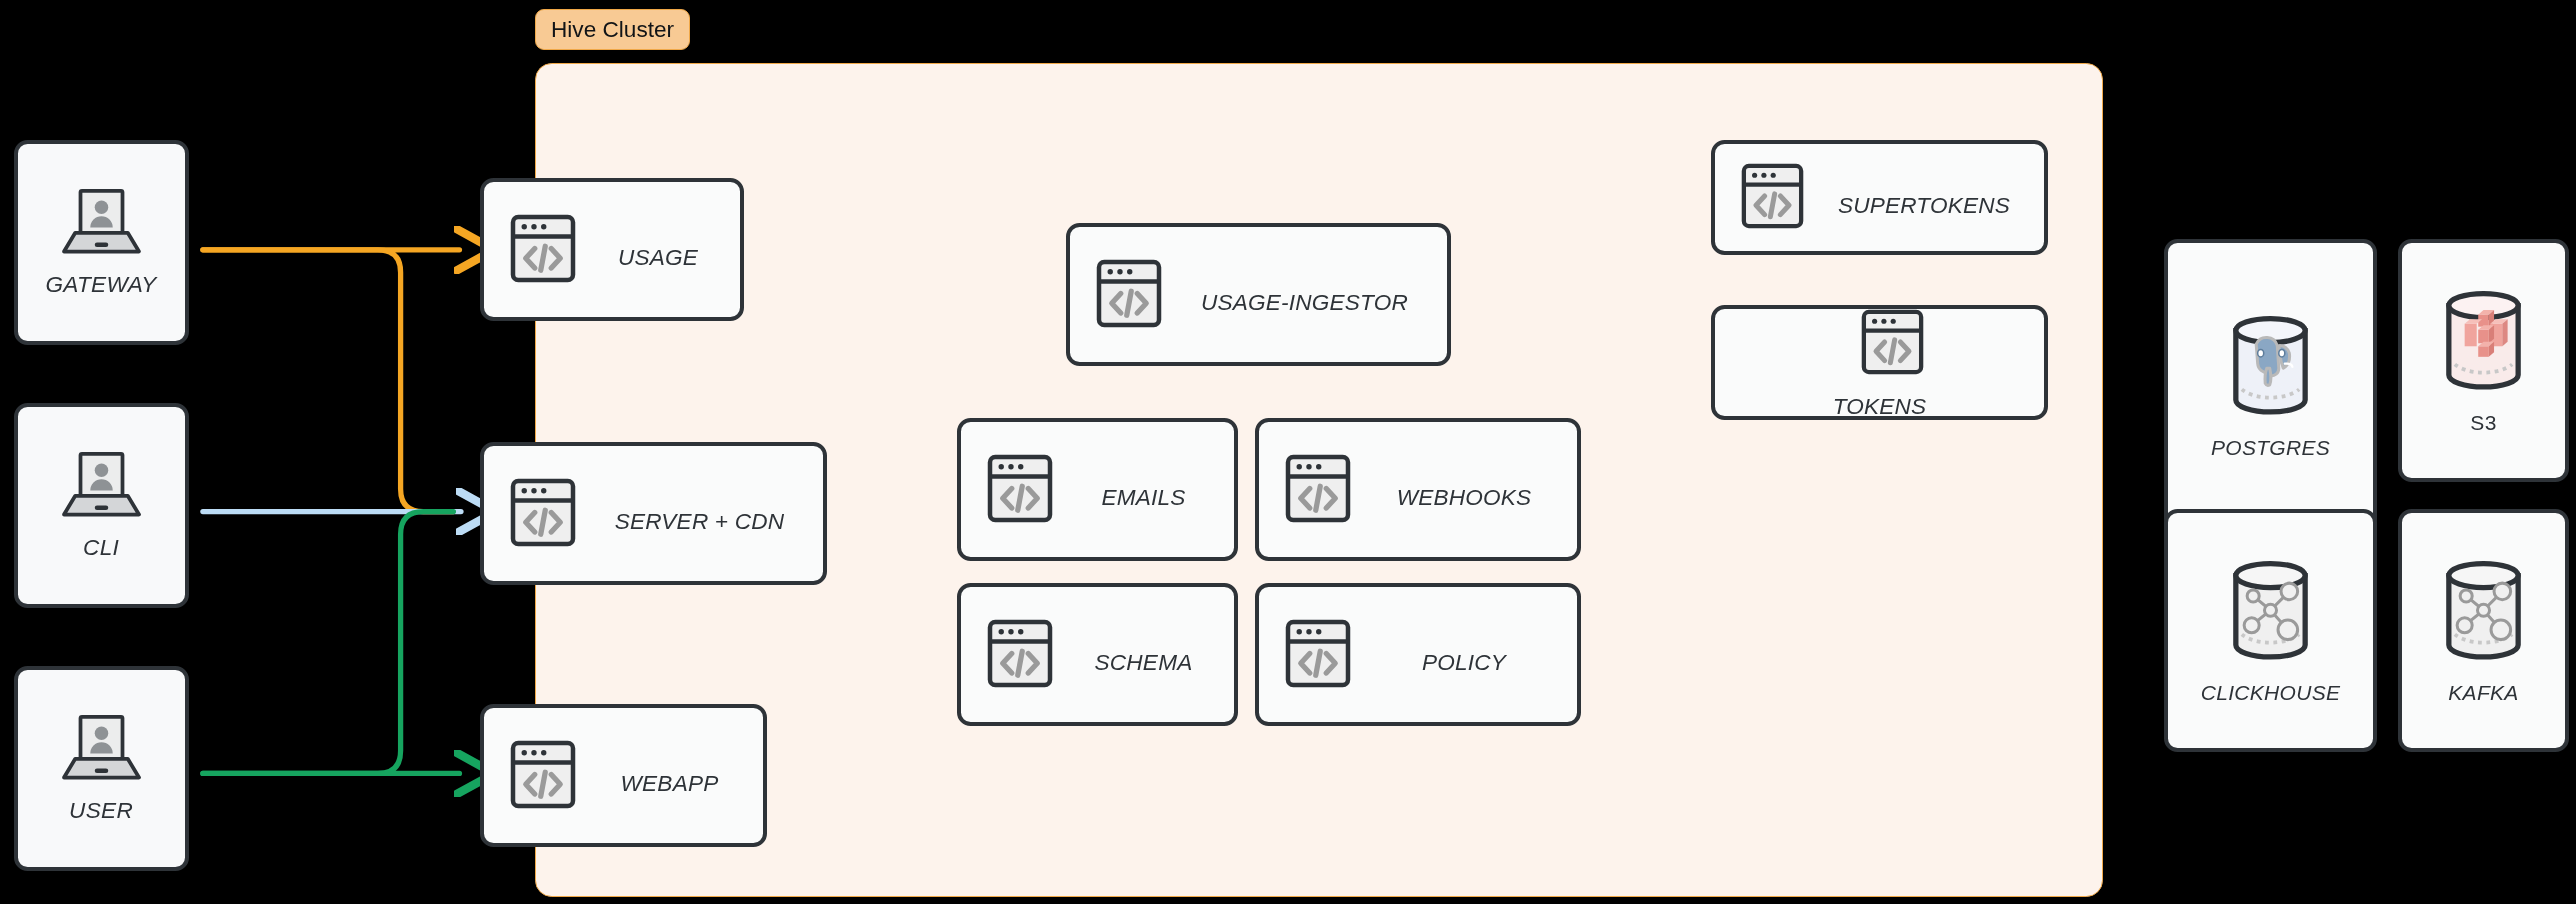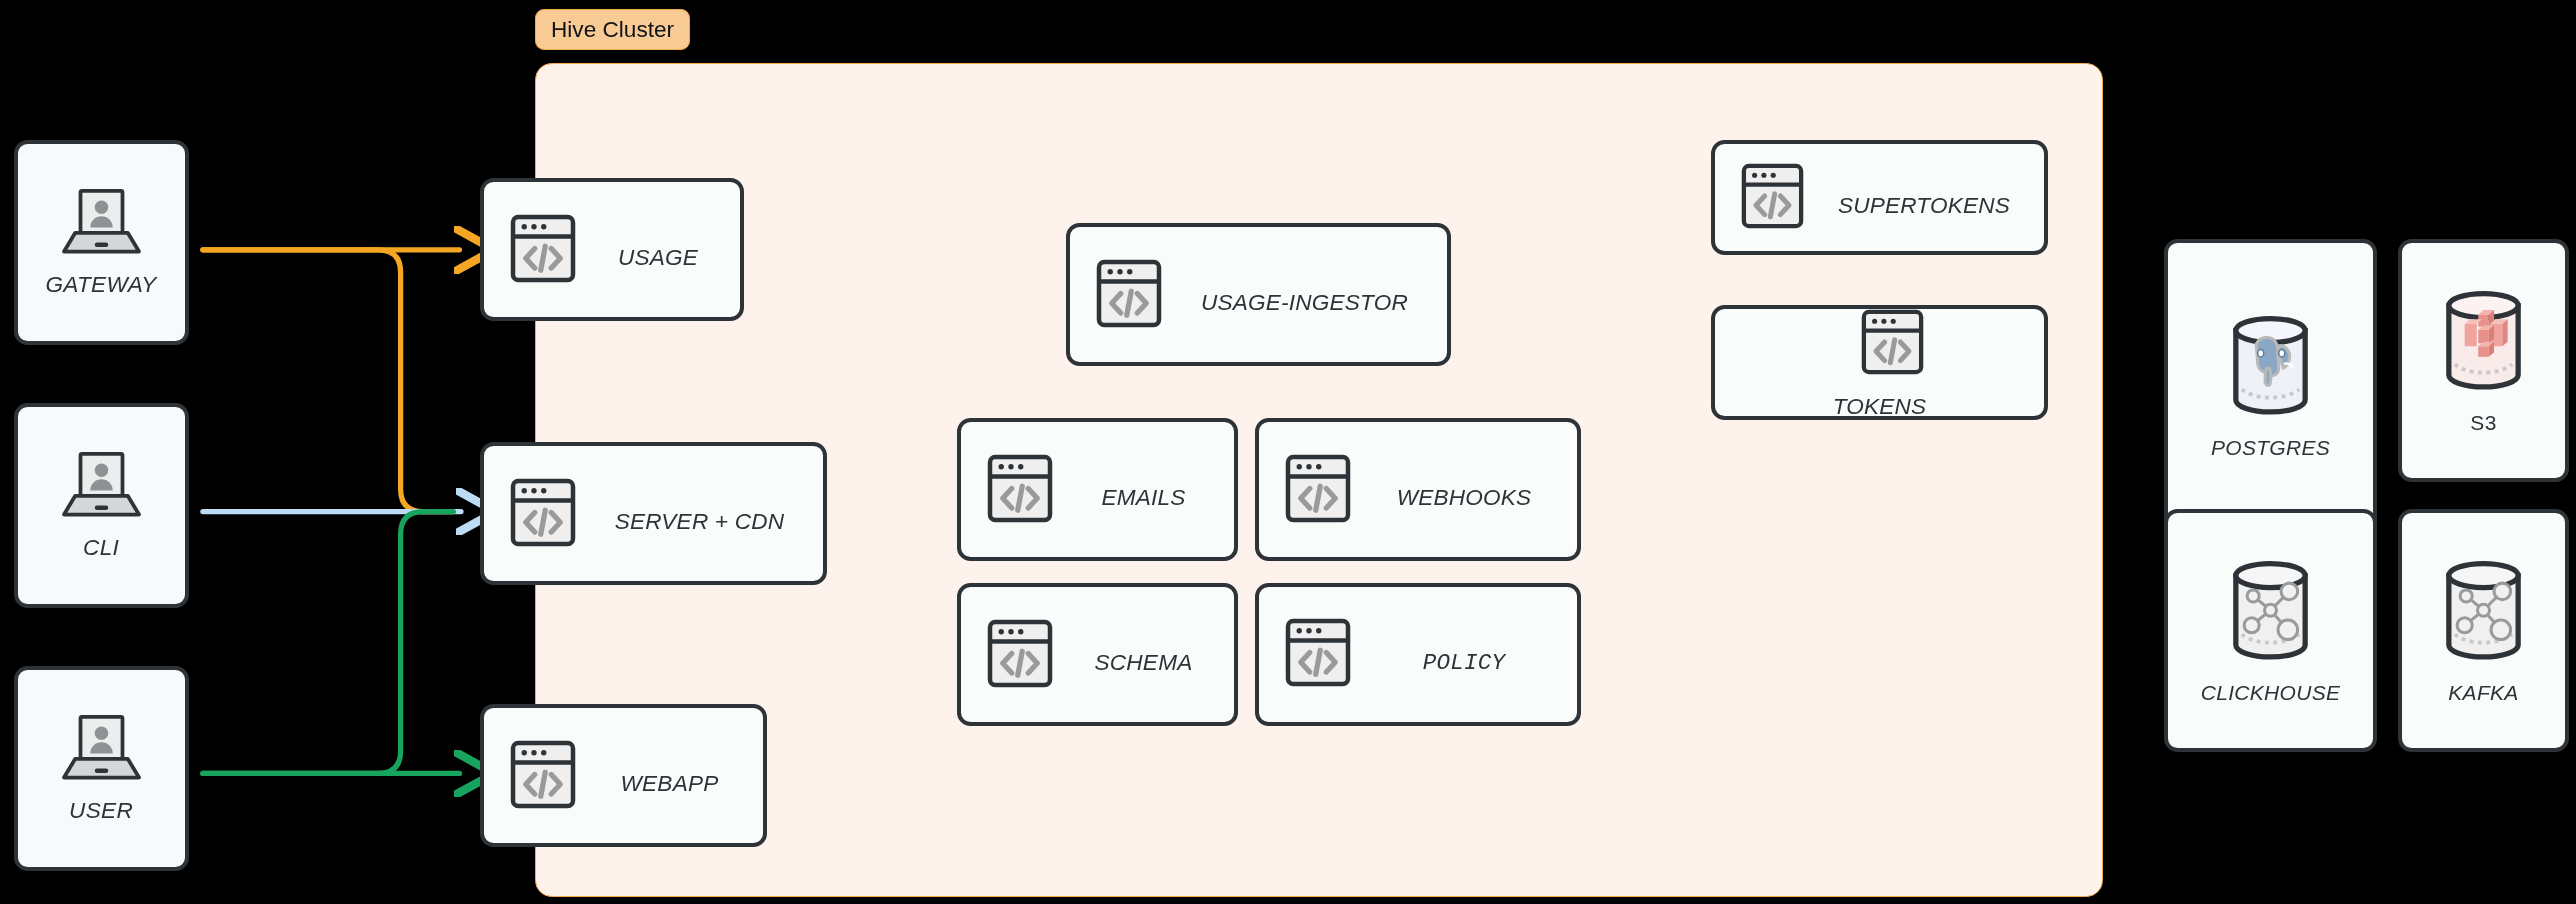--- a/index.html
+++ b/index.html
@@ -287,21 +287,21 @@
         <path d="M4 30 H84" stroke="#2e3338" stroke-width="6"></path>
         <circle cx="19" cy="17" r="3.6" fill="#2e3338"></circle>
         <circle cx="32" cy="17" r="3.6" fill="#2e3338"></circle>
         <circle cx="45" cy="17" r="3.6" fill="#2e3338"></circle>
         <path d="M33 46 L21 59 L33 72 M55 46 L67 59 L55 72 M47 43 L41 75" fill="none" stroke="#9a9a9a" stroke-width="7" stroke-linecap="round" stroke-linejoin="round"></path>
       </svg>
     </span>
     <span class="svc-lbl">SCHEMA</span>
   </div>
 
-  <div class="abs svc-card" style="left:1255px; top:583px; width:326px; height:143px;font-family:Liberation Mono, monospace;">
+  <div class="abs svc-card" style="left:1255px; top:583px; width:326px; height:143px;">
     <span class="svc-ico">
       <svg width="66" height="69" viewBox="0 0 88 92">
         <rect x="4" y="4" width="80" height="84" rx="7" fill="#efefef" stroke="#2e3338" stroke-width="6"></rect>
         <path d="M4 30 H84" stroke="#2e3338" stroke-width="6"></path>
         <circle cx="19" cy="17" r="3.6" fill="#2e3338"></circle>
         <circle cx="32" cy="17" r="3.6" fill="#2e3338"></circle>
         <circle cx="45" cy="17" r="3.6" fill="#2e3338"></circle>
         <path d="M33 46 L21 59 L33 72 M55 46 L67 59 L55 72 M47 43 L41 75" fill="none" stroke="#9a9a9a" stroke-width="7" stroke-linecap="round" stroke-linejoin="round"></path>
       </svg>
     </span>

